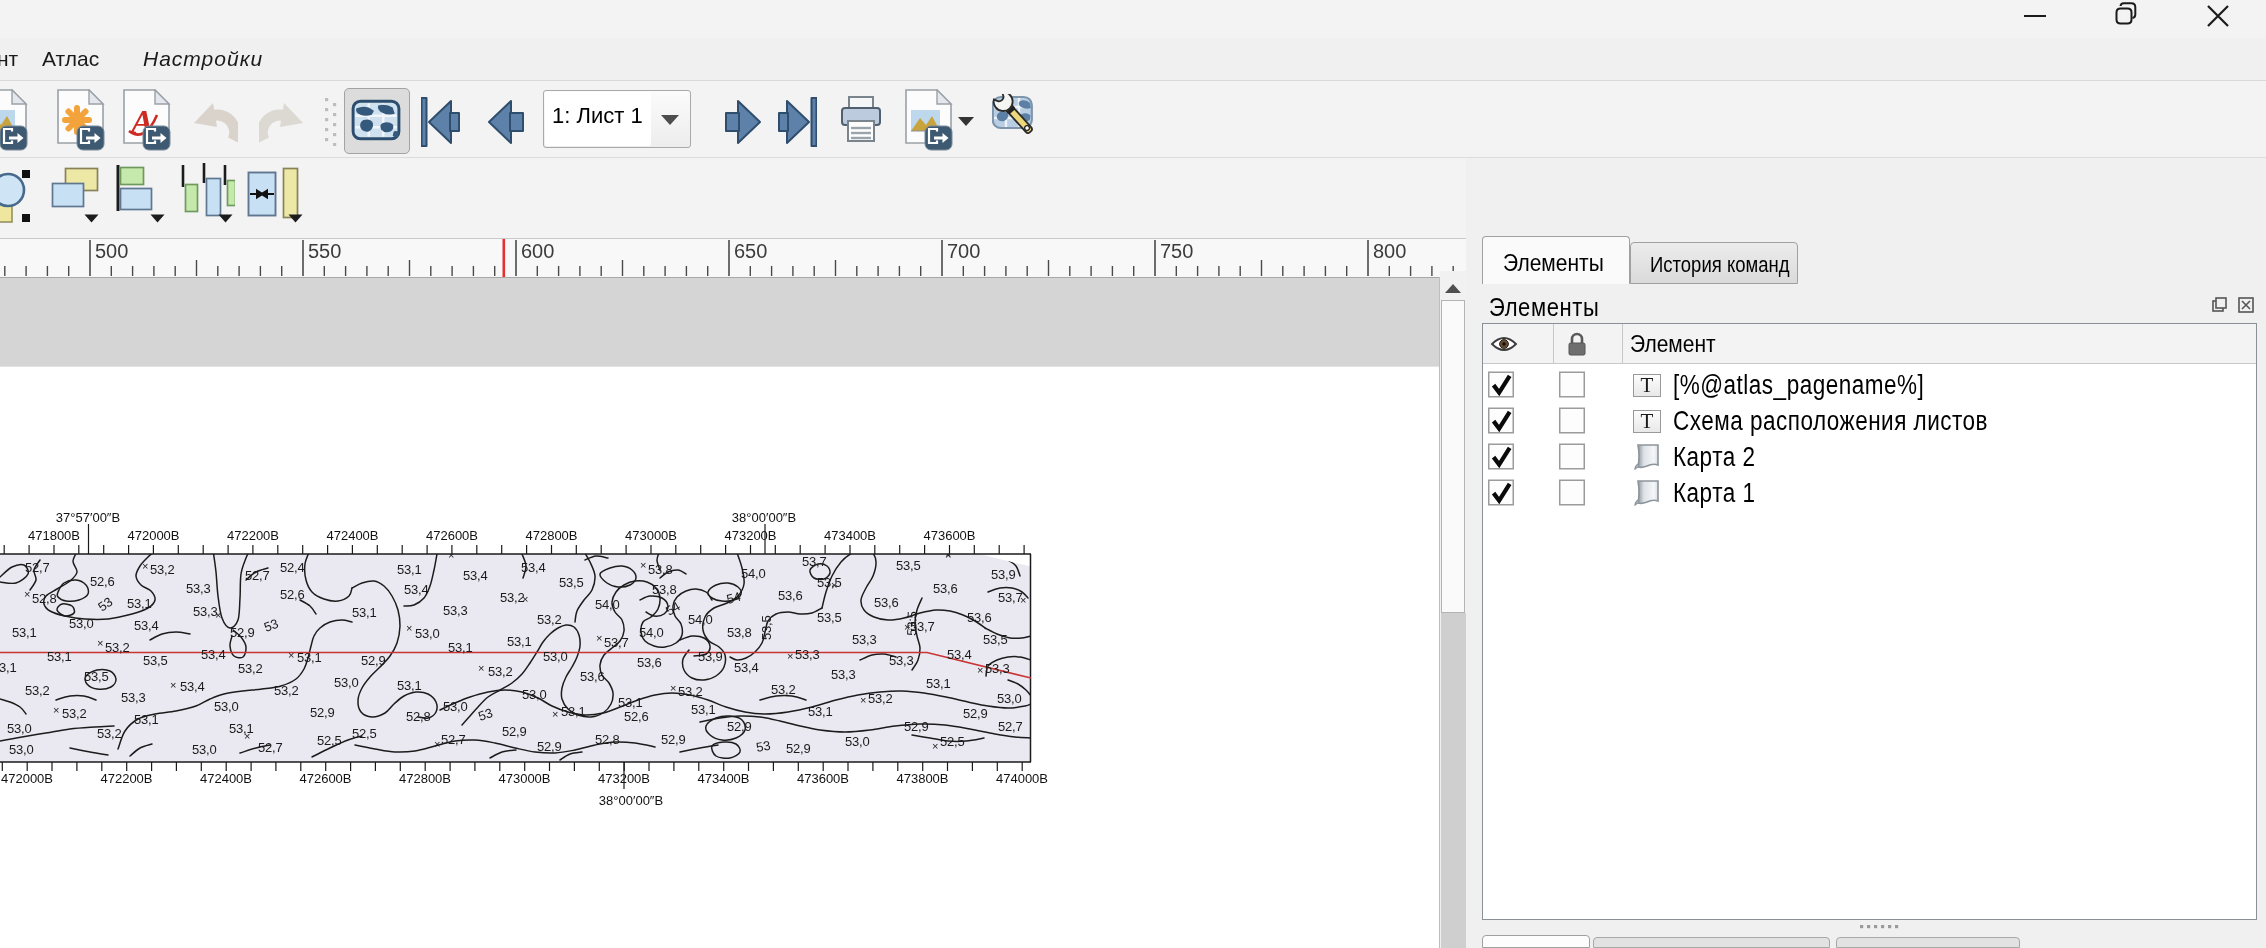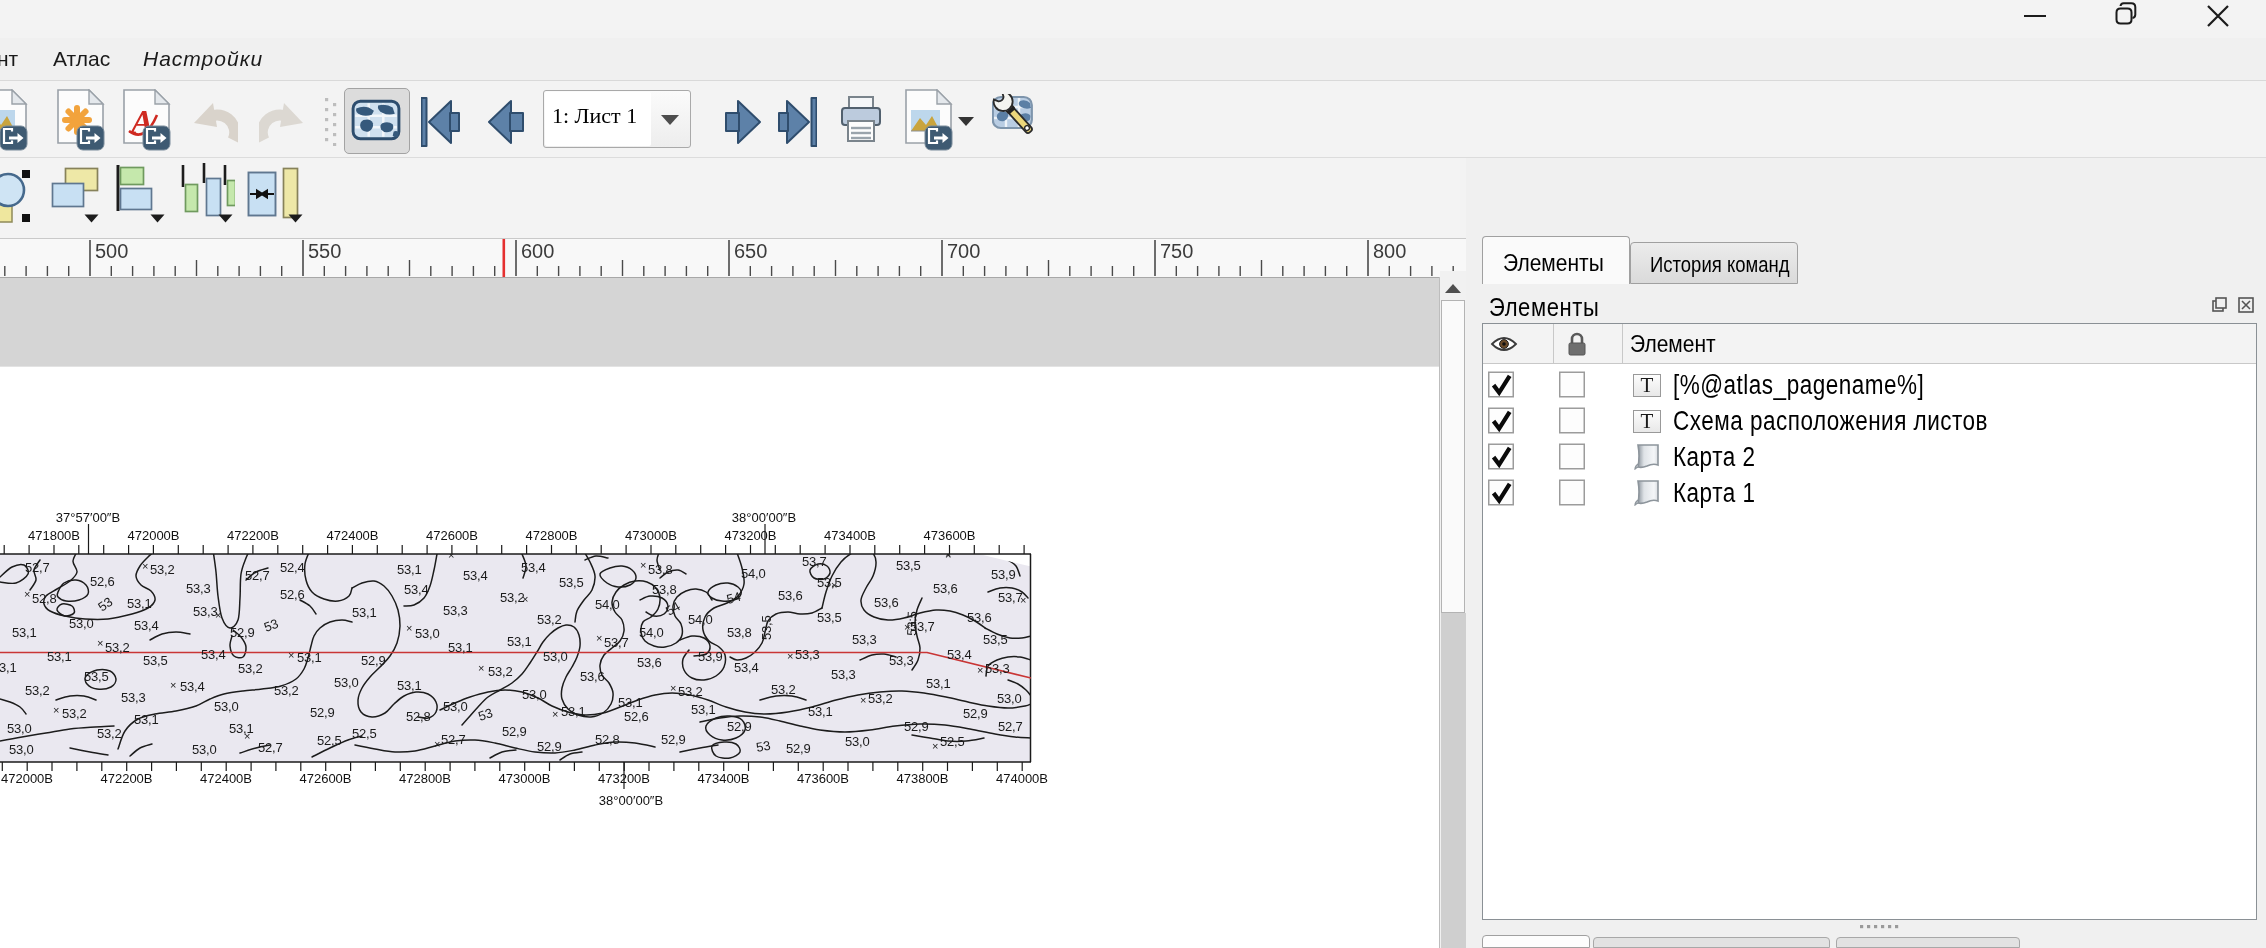--- a/index.html
+++ b/index.html
@@ -9,21 +9,21 @@
 <div class="abs" style="left:0;top:0;width:2266px;height:38px;background:#f3f3f3;"></div>
 <svg class="abs" style="left:2000px;top:0;width:266px;height:34px" viewBox="0 0 266 34">
 <line x1="24" y1="16" x2="46" y2="16" stroke="#1b1b1b" stroke-width="2"></line>
 <path d="M120.5 6 q0.3,-2.6 3.2,-2.8 l7.6,0 q4,0 4,4 l0,7.6 q-0.2,2.9 -2.8,3.2" fill="none" stroke="#1b1b1b" stroke-width="2"></path>
 <path d="M116.5 12.5 q0,-4 4,-4 l7,0 q4,0 4,4 l0,7 q0,4 -4,4 l-7,0 q-4,0 -4,-4 z" fill="#f3f3f3" stroke="#1b1b1b" stroke-width="2"></path>
 <path d="M208 6 L228 26 M228 6 L208 26" stroke="#1b1b1b" stroke-width="2.2" fill="none"></path>
 </svg>
 <div class="abs" style="left:0;top:38px;width:2266px;height:42px;background:#f0f0f0;border-bottom:1px solid #d9d9d9;"></div>
 <div class="abs" style="left:0;top:44px;height:32px;font-size:21px;color:#1a1a1a;">
     <span class="abs" style="left:-3px;top:3px;">нт</span>
-    <span class="abs" style="left:53px;top:3px;">Атлас</span>
+    <span class="abs" style="left:42px;top:3px;">Атлас</span>
     <span class="abs" style="left:143px;top:3px;letter-spacing:1px;font-style:italic;">Настройки</span>
   </div>
 <div class="abs" style="left:0;top:81px;width:2266px;height:76px;background:#f3f3f3;border-bottom:1px solid #dcdcdc;"></div>
 <div class="abs" style="left:0;top:158px;width:1466px;height:80px;background:#f3f3f3;border-bottom:1px solid #c9c9c9;"></div>
 <div class="abs" style="left:1466px;top:158px;width:800px;height:80px;background:#f0f0f0;border-bottom:1px solid #dcdcdc;"></div>
 <svg class="abs" style="left:-22px;top:89px;width:52px;height:64px" viewBox="0 0 52 64">
     <path d="M3 1 h31 l14 14 v39 h-45 z" fill="#fcfcfc" stroke="#9aa1a8" stroke-width="1.6"></path>
     <path d="M34 1 l14 14 h-14 z" fill="#e4e8ec" stroke="#9aa1a8" stroke-width="1.4"></path>
     <rect x="8" y="21" width="29" height="21" fill="#bdd7ec"></rect>
     <path d="M8 42 l9 -13 l6 7 l6 -9 l8 15 z" fill="#c9a43d"></path>
@@ -100,21 +100,21 @@
     </g>
   </svg>
 <svg class="abs" style="left:487px;top:96px;width:40px;height:52px" viewBox="0 0 40 52">
     <g fill="#5d81a8" stroke="#2f4d6d" stroke-width="2" stroke-linejoin="round">
       <path d="M2,26 L24,5 L24,47 Z"></path>
       <rect x="23" y="17" width="13" height="18"></rect>
     </g>
   </svg>
 <div class="abs" style="left:543px;top:90px;width:148px;height:58px;background:linear-gradient(#fbfbfb,#ededed);border:1.5px solid #a9a9a9;border-radius:3px;box-sizing:border-box;"></div>
 <div class="abs" style="left:545px;top:92px;width:106px;height:54px;background:#ffffff;border-radius:2px;"></div>
-<div class="abs" style="left:552px;top:103px;font-size:22px;color:#000;font-family:Liberation Serif, serif;">1: Лист 1</div>
+<div class="abs" style="left:552px;top:103px;font-size:22px;color:#000;">1: Лист 1</div>
 <svg class="abs" style="left:660px;top:114px;width:20px;height:12px" viewBox="0 0 20 12">
     <path d="M1 1 L19 1 L10 11 Z" fill="#4d4d4d"></path>
   </svg>
 <svg class="abs" style="left:722px;top:96px;width:40px;height:52px" viewBox="0 0 40 52">
     <g fill="#5d81a8" stroke="#2f4d6d" stroke-width="2" stroke-linejoin="round">
       <path d="M38,26 L16,5 L16,47 Z"></path>
       <rect x="4" y="17" width="13" height="18"></rect>
     </g>
   </svg>
 <svg class="abs" style="left:777px;top:96px;width:40px;height:52px" viewBox="0 0 40 52">

